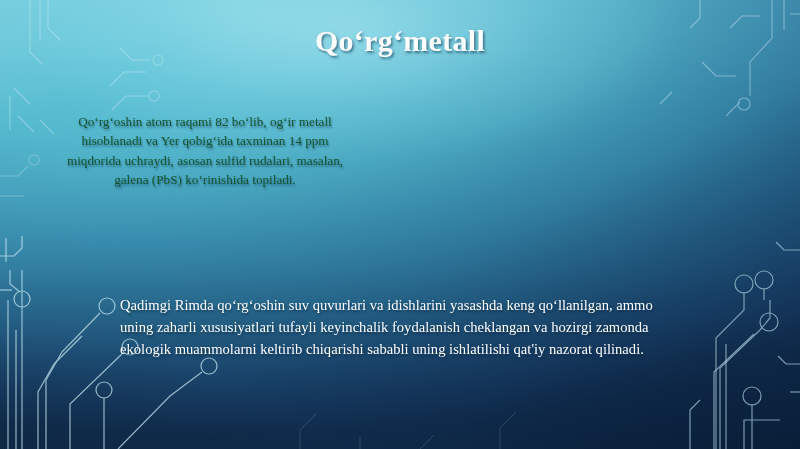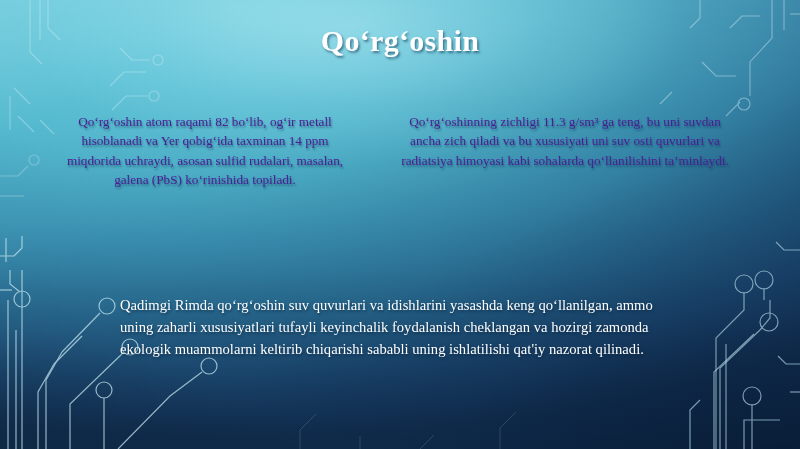--- a/index.html
+++ b/index.html
@@ -77,21 +77,21 @@
     font-size: 30px;
     font-weight: bold;
     letter-spacing: 0.3px;
     text-shadow: 1.5px 2px 2.5px rgba(10,45,75,0.55);
   }
   .col {
     position: absolute;
     top: 112px;
     width: 298px;
     text-align: center;
-    color: #4c1d95;
+    color: #14532d;
     font-size: 13.2px;
     line-height: 1.47;
     text-shadow: 1px 1.5px 2px rgba(12,50,82,0.50);
   }
   .col-left { left: 56px; }
   .col-right { left: 400px; width: 330px; }
   .bottom-para {
     position: absolute;
     left: 120px;
     width: 562px;
@@ -199,22 +199,21 @@
     <g fill="none" stroke="#cfe8f2" stroke-width="1" opacity="0.16">
       <path d="M300 449 L300 430 L316 414"></path>
       <path d="M360 449 L360 436"></path>
       <path d="M420 449 L434 435"></path>
       <path d="M500 449 L500 428 L516 412"></path>
     </g>
   </svg>
 
   <div class="content">
 
-    <div class="slide-title">Qo‘rg‘oshin</div>
+    <div class="slide-title">Qo‘rg‘metall</div>
 
     <div class="col col-left">Qo‘rg‘oshin atom raqami 82 bo‘lib, og‘ir metall hisoblanadi va Yer qobig‘ida taxminan 14 ppm miqdorida uchraydi, asosan sulfid rudalari, masalan, galena (PbS) ko‘rinishida  topiladi.</div>
 
-    <div class="col col-right">Qo‘rg‘oshinning zichligi 11.3 g/sm³ ga teng, bu uni suvdan ancha zich qiladi va bu xususiyati uni  suv osti quvurlari va radiatsiya himoyasi kabi sohalarda qo‘llanilishini ta’minlaydi.</div>
 
     <div class="bottom-para">Qadimgi Rimda qo‘rg‘oshin suv quvurlari va idishlarini yasashda keng qo‘llanilgan, ammo uning zaharli xususiyatlari tufayli keyinchalik foydalanish cheklangan va hozirgi zamonda ekologik muammolarni keltirib chiqarishi sababli uning ishlatilishi qat'iy nazorat qilinadi.</div>
 
   </div>
 </div>
 
 </body></html>

